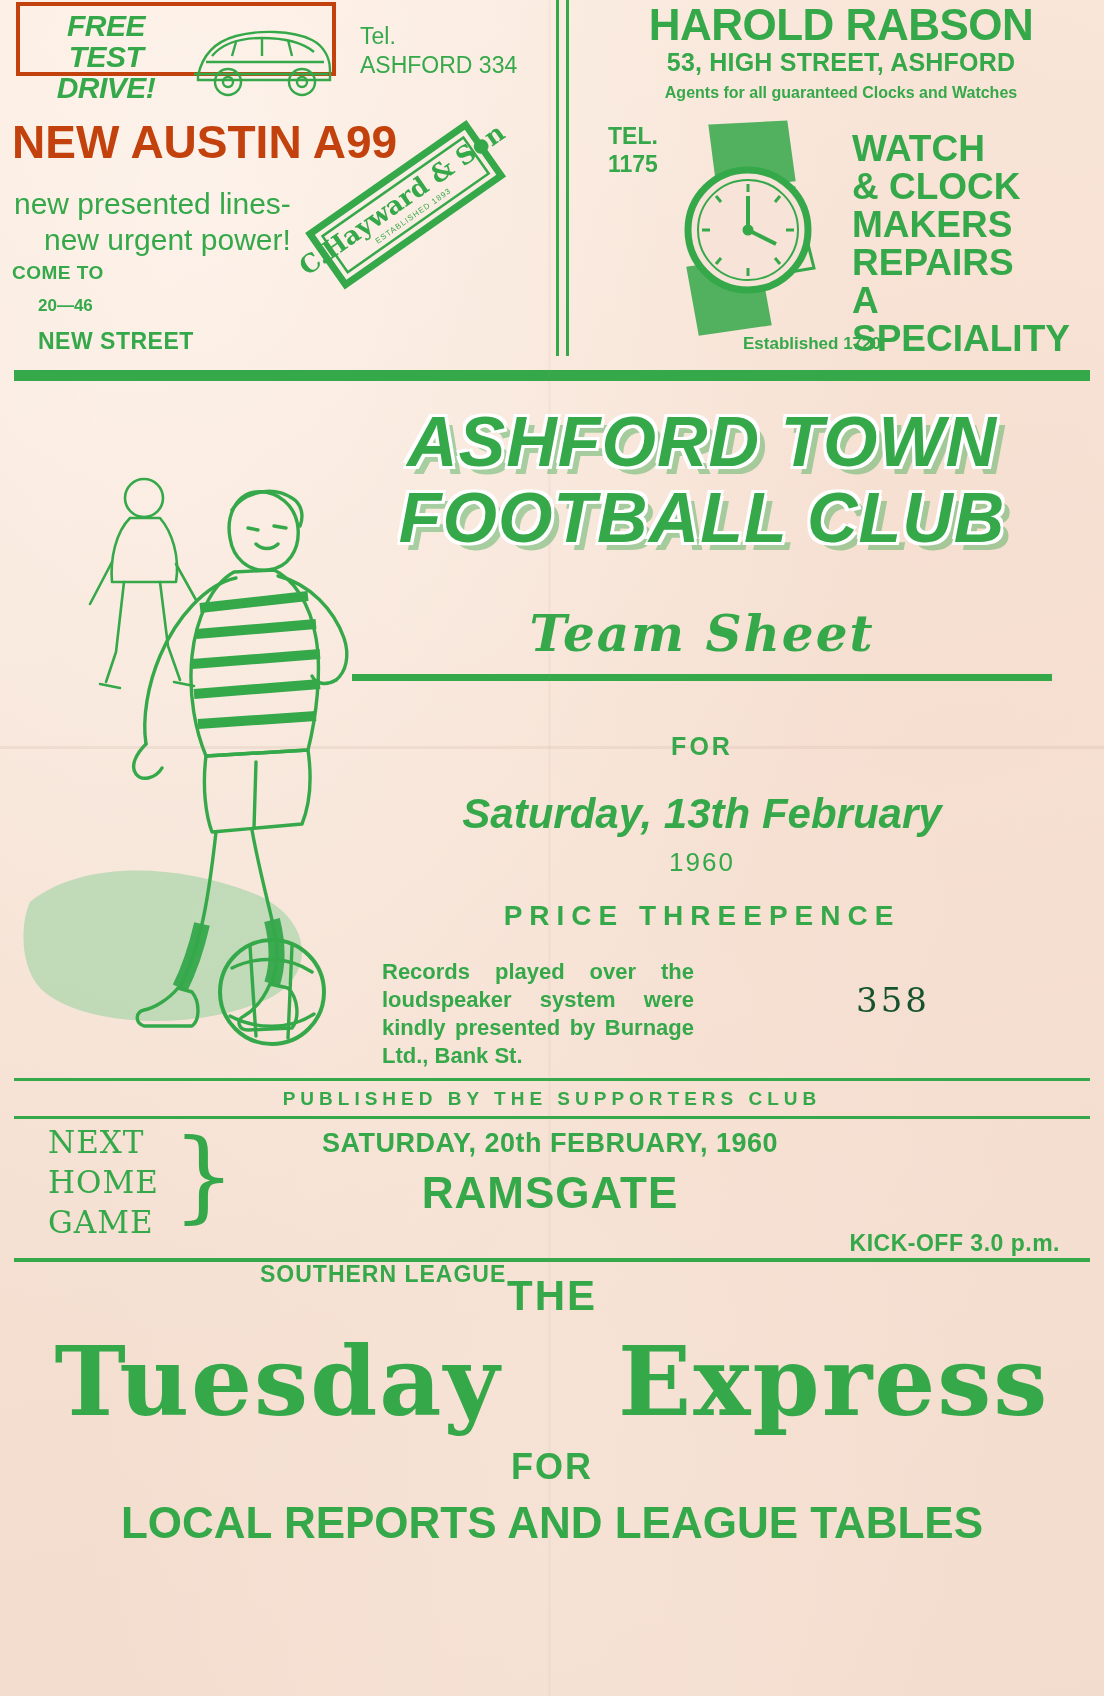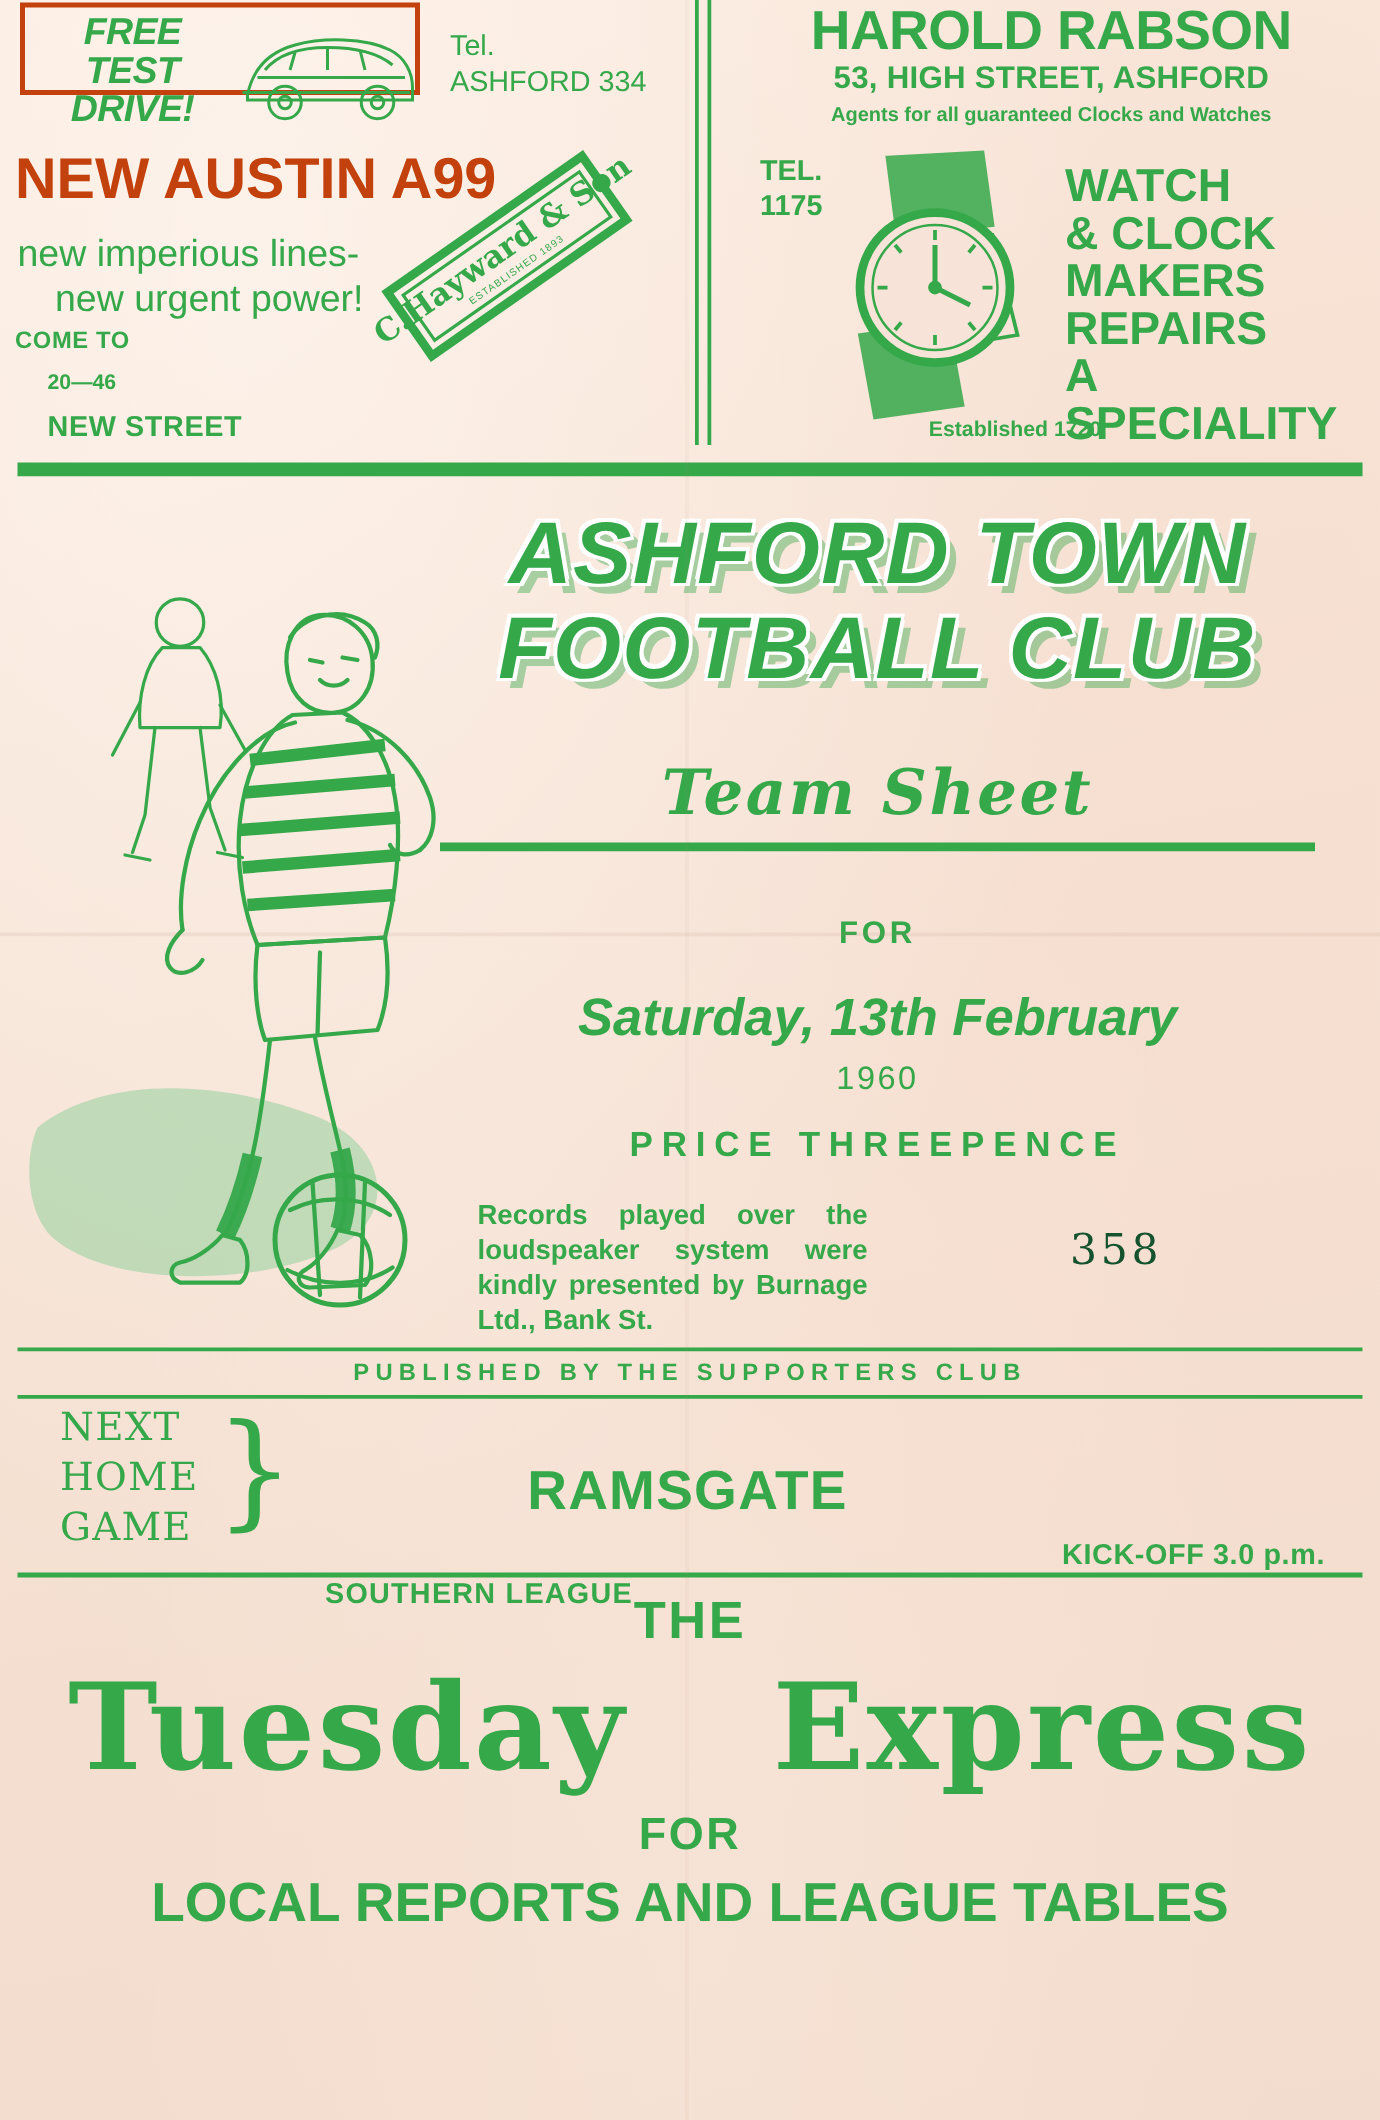--- a/index.html
+++ b/index.html
@@ -465,21 +465,21 @@
             <ellipse cx="36" cy="70" rx="13" ry="13"></ellipse>
             <ellipse cx="110" cy="70" rx="13" ry="13"></ellipse>
             <ellipse cx="36" cy="70" rx="5" ry="5"></ellipse>
             <ellipse cx="110" cy="70" rx="5" ry="5"></ellipse>
             <path d="M2 62 L136 62"></path>
           </g>
         </svg>
       </div>
 
       <div class="austin-head">NEW AUSTIN A99</div>
-      <div class="austin-l1">new imperious lines-</div>
+      <div class="austin-l1">new presented lines-</div>
       <div class="austin-l2">new urgent power!</div>
       <div class="come-to">COME TO</div>
       <div class="addr-num">20—46</div>
       <div class="addr-street">NEW STREET</div>
 
       <div class="tel-ashford">
         <div>Tel.</div>
         <div>ASHFORD 334</div>
       </div>
 
@@ -617,20 +617,21 @@
   <div class="published">PUBLISHED BY THE SUPPORTERS CLUB</div>
   <div class="hrule hair" style="top:1116px;"></div>
 
   <div class="nhg">
     <div class="nhg-label">
       <div>NEXT</div>
       <div>HOME</div>
       <div>GAME</div>
     </div>
     <div class="nhg-brace">}</div>
+    <div class="nhg-date">SATURDAY, 20th FEBRUARY, 1960</div>
     <div class="nhg-opponent">RAMSGATE</div>
     <div class="nhg-league">SOUTHERN LEAGUE</div>
     <div class="nhg-kickoff">KICK-OFF 3.0 p.m.</div>
   </div>
 
   <div class="hrule thin" style="top:1258px;"></div>
 
   <div class="texp">
     <div class="texp-the">THE</div>
     <div class="texp-name">

